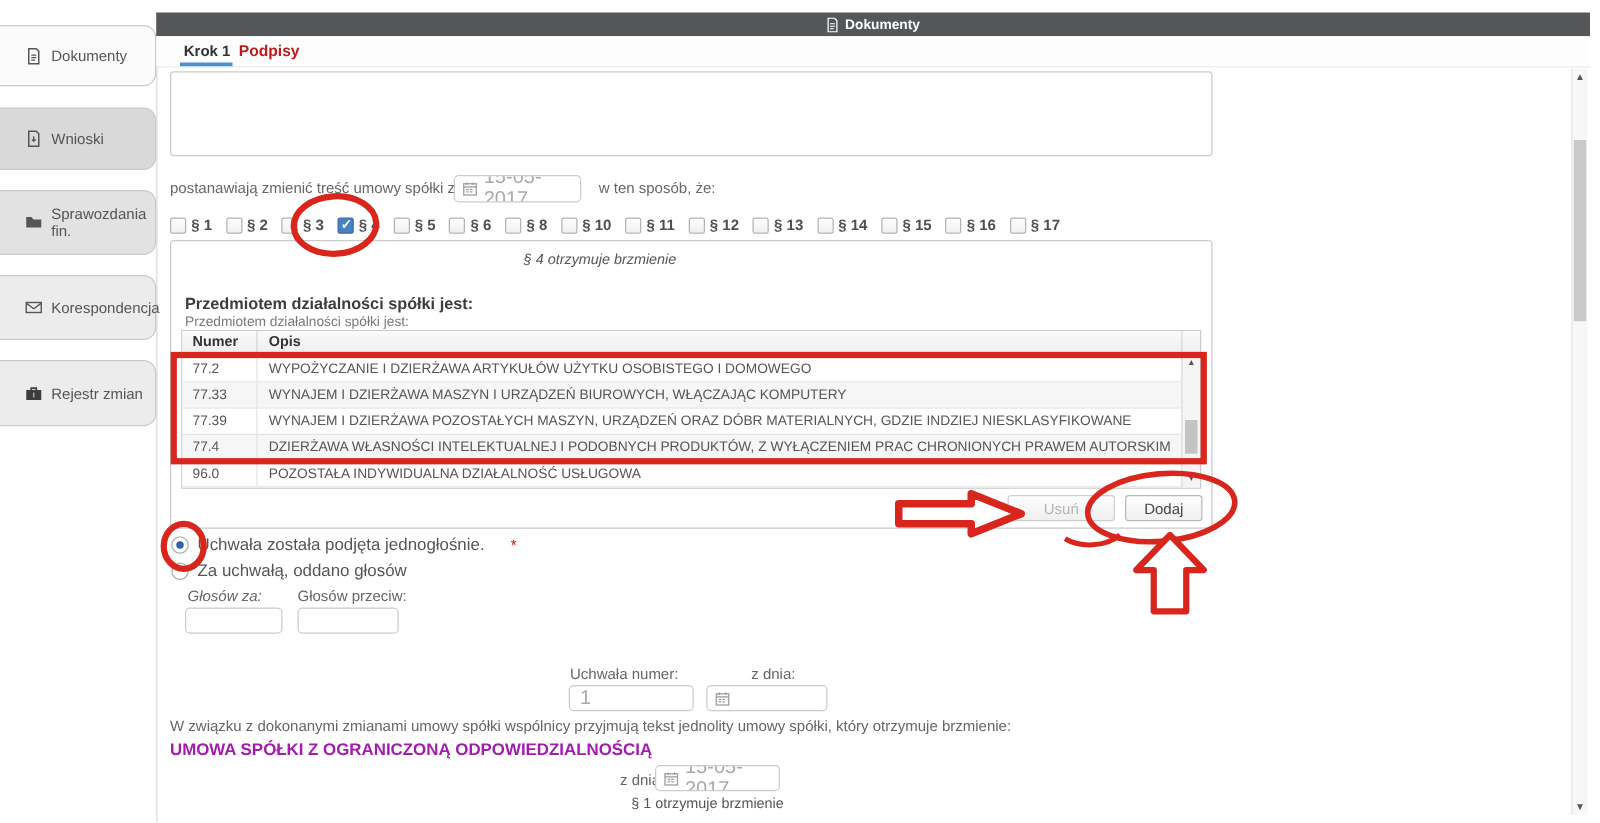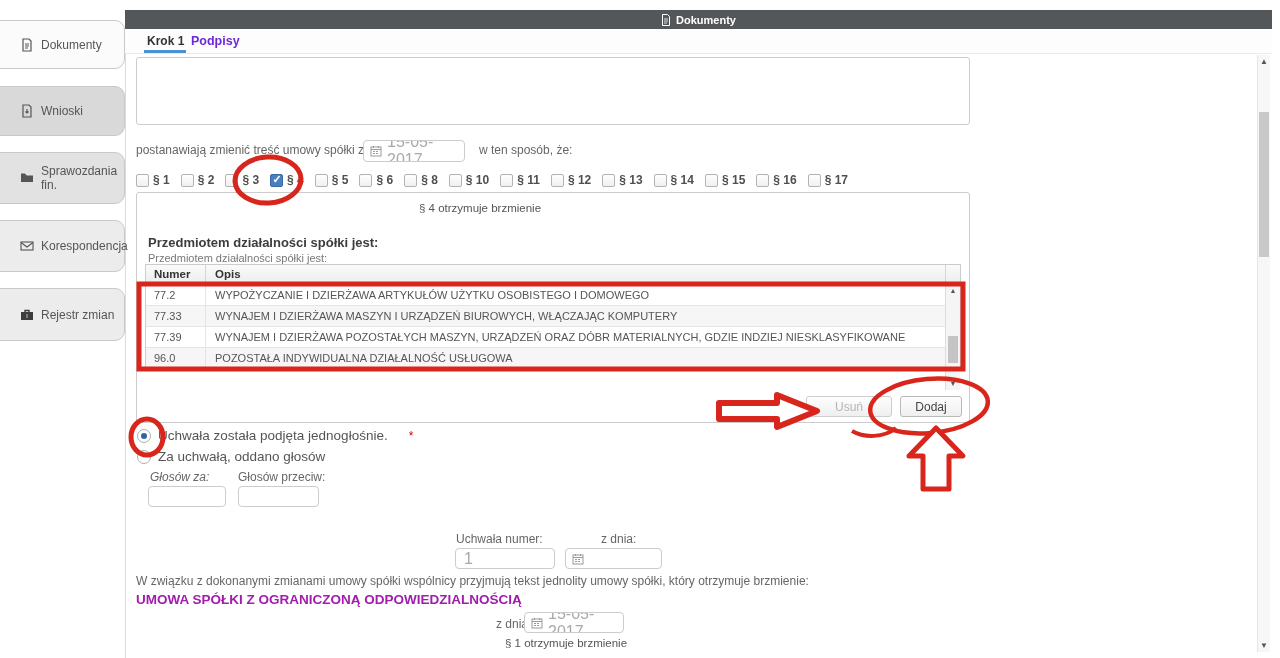--- a/index.html
+++ b/index.html
@@ -18,40 +18,40 @@
   .st4 { top:220px; height:52px; background:#ececec; }
   .st5 { top:288px; height:53px; background:#ececec; }
   .side-icon { width:14px; height:14px; flex:0 0 14px; display:inline-flex; }
 
   
   .panel-border { left:125px; top:10px; width:1147px; height:648px; border-left:1px solid #dcdcdc; background:#fff; }
   .darkbar { left:125px; top:10px; width:1147px; height:19px; background:#54575a; color:#fff;
     display:flex; align-items:center; justify-content:center; gap:5px; font-size:11px; font-weight:bold; }
   .tabbar { left:125px; top:29px; width:1147px; height:25px; background:#fdfdfd; border-bottom:1px solid #ebebeb; }
   .steptab { left:147px; top:34px; font-size:12px; font-weight:bold; color:#333; cursor:pointer;text-align:center; }
-  .steptab2 { left:191px; top:34px; font-size:12.5px; font-weight:bold; color:#6d28d9; cursor:pointer; }
+  .steptab2 { left:191px; top:34px; font-size:12.5px; font-weight:bold; color:#b91c1c; cursor:pointer; }
   .tab-underline { left:144px; top:50px; width:42px; height:3px; background:#4a90d2; }
 
   .bigbox { left:136px; top:57px; width:834px; height:68px; border:1px solid #ccc; border-radius:3px; background:#fff; }
 
   .txt { font-size:12px; color:#666; white-space:nowrap; }
   .ibox { border:1px solid #ccc; border-radius:4px; background:#fff; display:flex; align-items:center;
     font-size:16px; color:#a9a9a9; overflow:hidden; }
   .ibox .cal { margin:0 5px 0 6px; display:inline-flex; }
 
   
   .cbrow { left:136px; top:172px; display:flex; gap:11px; align-items:center; height:16px; }
   .cb-item { display:flex; gap:4px; align-items:center; font-weight:bold; color:#4f4f4f; font-size:12px; cursor:pointer; }
   .cb { width:13px; height:13px; border:1px solid #b3b3b3; border-radius:2px;
     background:linear-gradient(#fefefe,#f0f0f0); position:relative; flex:0 0 13px; }
   .cb.checked { background:#4a7fc1; border-color:#3a6aa6; }
   .cb.checked::after { content:"✓"; position:absolute; left:1.5px; top:-1.5px; color:#fff; font-size:11px; font-weight:bold; }
 
   .container2 { left:136px; top:192px; width:834px; height:231px; border:1px solid #ccc; border-radius:3px; background:#fff; }
-  .caption4 { left:136px; top:202px; width:688px; text-align:center; font-size:11.5px; color:#555; }
+  .caption4 { left:136px; top:202px; width:688px; text-align:center; font-size:11.5px; color:#555;font-style:italic; }
   .heading { left:148px; top:235px; font-size:13px; font-weight:bold; color:#3c3c3c; }
   .subheading { left:148px; top:252px; font-size:11px; color:#787878; }
 
   
   .tbl { left:145px; top:264px; width:816px; border:1px solid #ccc; background:#fff; position:absolute; }
   .thead { display:flex; height:20px; background:linear-gradient(#fafafa,#ededed);
     border-bottom:1px solid #ccc; font-size:11.5px; font-weight:bold; color:#333; line-height:19px; }
   .thead .h1 { width:60px; border-right:1px solid #d5d5d5; padding-left:8px; }
   .thead .h2 { flex:1; padding-left:9px; }
   .thead .h3 { width:15px; border-left:1px solid #d5d5d5; }
@@ -278,20 +278,24 @@
       </div>
       <div class="trow">
         <div class="c1">77.33</div>
         <div class="c2">WYNAJEM I DZIERŻAWA MASZYN I URZĄDZEŃ BIUROWYCH, WŁĄCZAJĄC KOMPUTERY</div>
       </div>
       <div class="trow">
         <div class="c1">77.39</div>
         <div class="c2">WYNAJEM I DZIERŻAWA POZOSTAŁYCH MASZYN, URZĄDZEŃ ORAZ DÓBR MATERIALNYCH, GDZIE INDZIEJ NIESKLASYFIKOWANE</div>
       </div>
       <div class="trow">
+        <div class="c1">77.4</div>
+        <div class="c2">DZIERŻAWA WŁASNOŚCI INTELEKTUALNEJ I PODOBNYCH PRODUKTÓW, Z WYŁĄCZENIEM PRAC CHRONIONYCH PRAWEM AUTORSKIM</div>
+      </div>
+      <div class="trow">
         <div class="c1">96.0</div>
         <div class="c2">POZOSTAŁA INDYWIDUALNA DZIAŁALNOŚĆ USŁUGOWA</div>
       </div>
     </div>
     <div class="tbl-scroll">
       <div class="sb-arrow" style="top:1px;">▲</div>
       <div class="tbl-thumb"></div>
       <div class="sb-arrow" style="bottom:1px;">▼</div>
     </div>
   </div>

